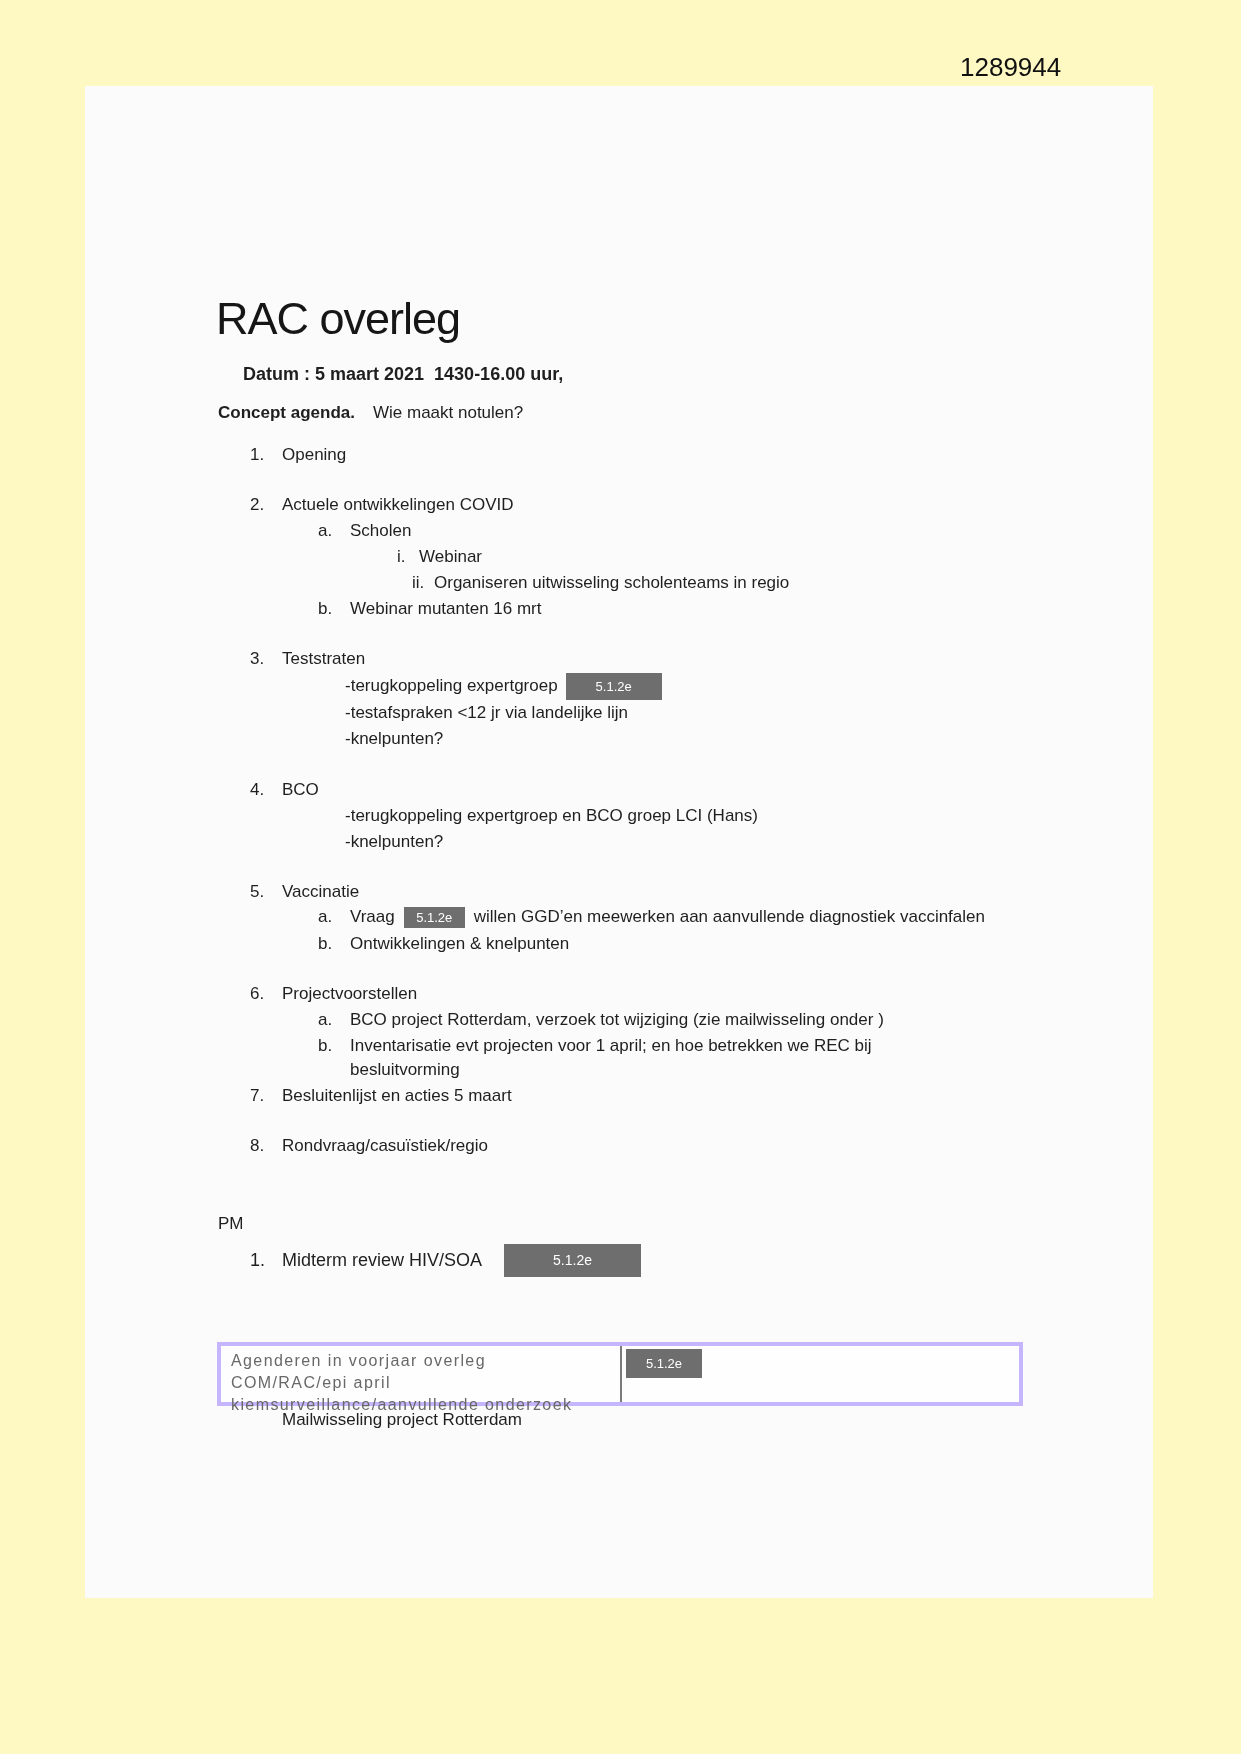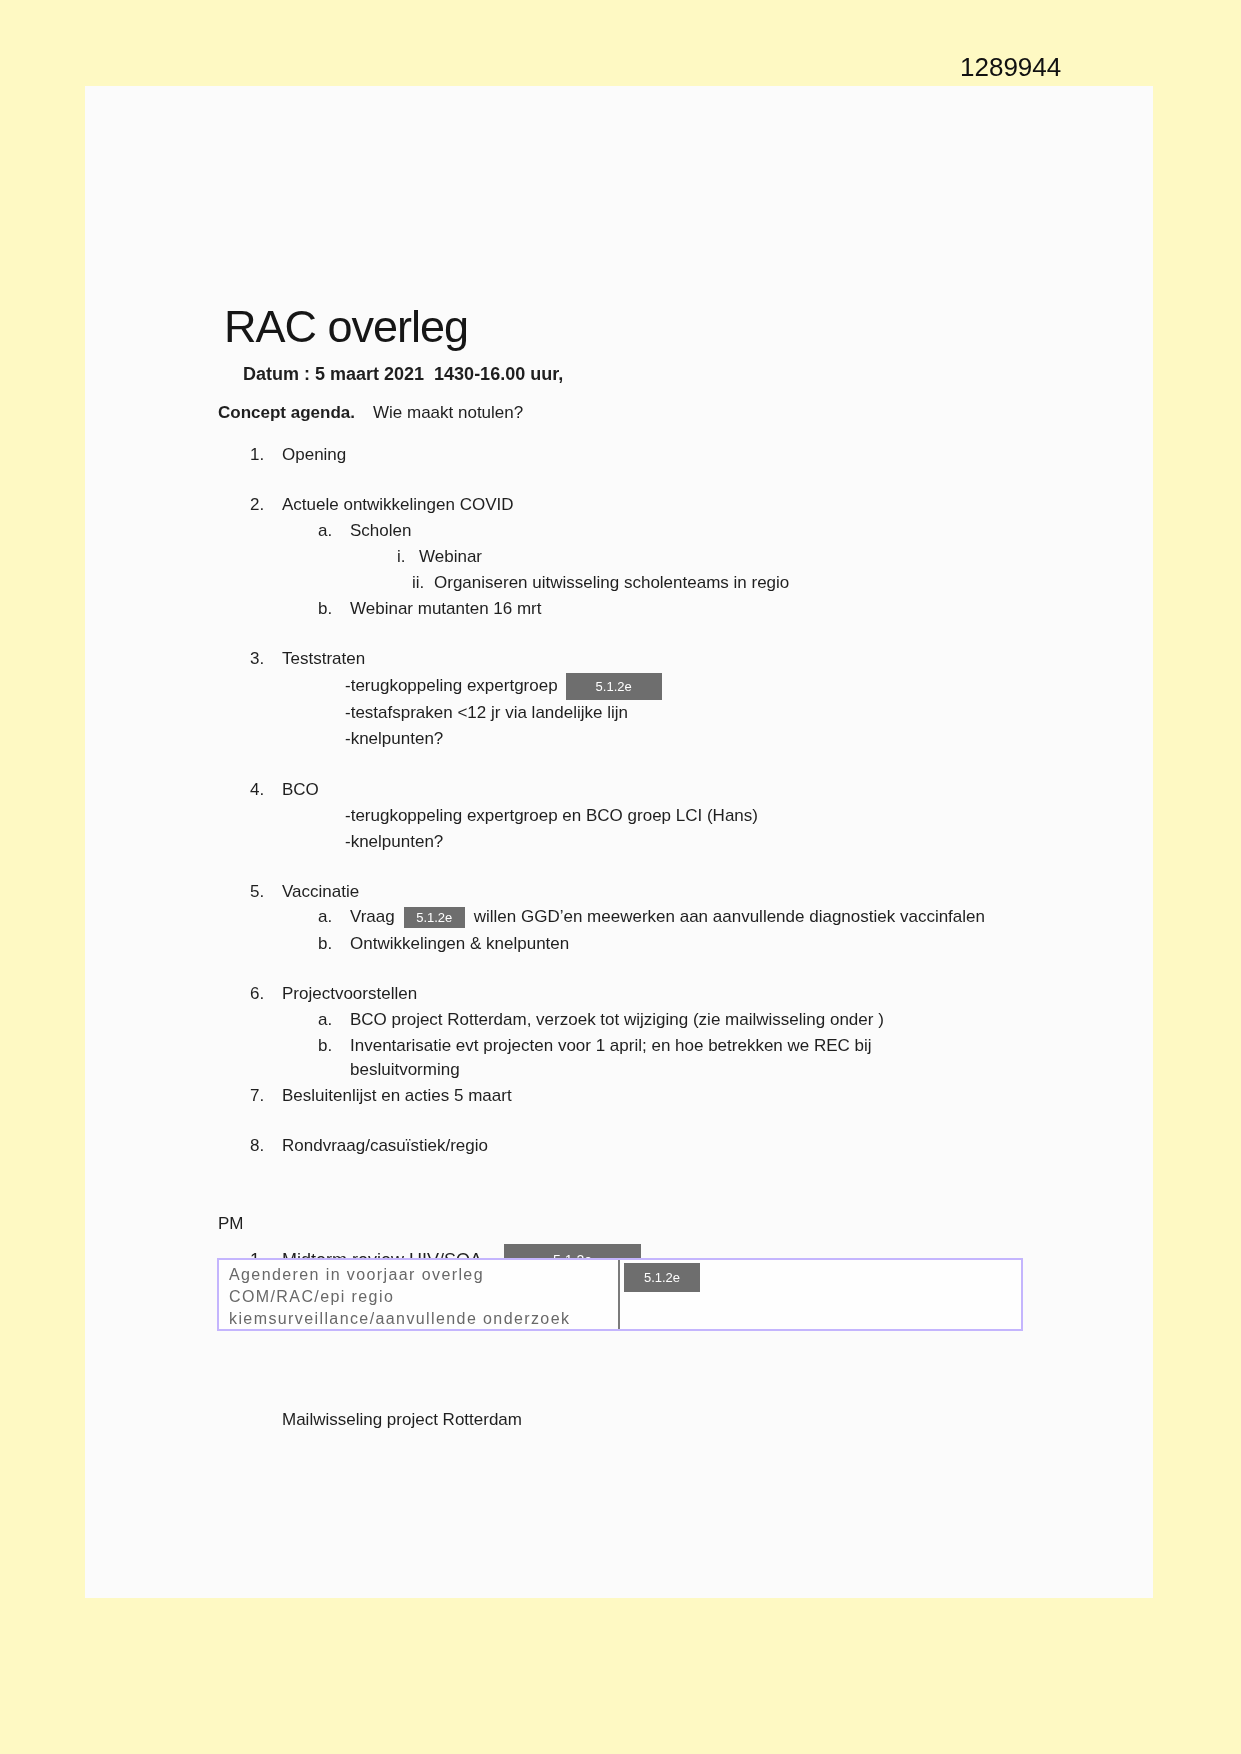--- a/index.html
+++ b/index.html
@@ -2,21 +2,21 @@
 <html><head>
 <meta charset="utf-8">
 <style>
   html,body{margin:0;padding:0;background:#ffffff;}
   .page{
     position:relative;width:1241px;height:1754px;background:#fef9c3;overflow:hidden;
     font-family:"Liberation Sans","DejaVu Sans",sans-serif;color:#1f1f1f;
   }
   .tint{position:absolute;left:85px;top:86px;width:1068px;height:1512px;background:#fbfbfb;}
   .doc-number{position:absolute;left:960px;top:52px;font-size:26px;color:#111;}
-  .title{position:absolute;left:216px;top:293px;font-size:45px;font-weight:400;letter-spacing:-1px;color:#161616;margin:8px;}
+  .title{position:absolute;left:216px;top:293px;font-size:45px;font-weight:400;letter-spacing:-1px;color:#161616;margin:0;}
   .date-line{position:absolute;left:218px;top:364px;font-size:18px;font-weight:700;white-space:pre;margin-left:25px;}
   .agenda-heading-line{position:absolute;left:218px;top:403px;font-size:17px;display:flex;gap:18px;white-space:pre;}
   .agenda-heading-line .bold{font-weight:700;}
   .agenda-heading-line .ital{}
   .ln{position:absolute;font-size:17px;display:flex;align-items:center;white-space:pre;height:22px;color:#1f1f1f;}
   .mk{display:inline-block;}
   .mk-n{width:32px;}   
   .mk-a{width:32px;}   
   .mk-r{width:22px;}   
   .redaction{
@@ -24,22 +24,22 @@
     align-items:center;justify-content:center;flex:0 0 auto;
   }
   .rbox1{width:96px;height:27px;margin-left:8px;}
   .rbox2{width:61px;height:21px;margin:0 9px;}
   .rbox3{width:137px;height:33px;margin-left:22px;font-size:14px;}
   .rbox4{width:76px;height:29px;}
   .pm-label{position:absolute;left:218px;top:1214px;font-size:17px;}
   .pm-line{position:absolute;left:250px;top:1243px;height:34px;display:flex;align-items:center;font-size:18px;white-space:pre;}
   .pm-line .mk{width:32px;}
   .note-table{
-    position:absolute;left:217px;top:1258px;width:806px;height:73px;
-    border:2px solid #c4b5fd;box-sizing:border-box;display:flex;background:#fefefe;
+    position:absolute;left:217px;top:1342px;width:806px;height:64px;
+    border:4px solid #c4b5fd;box-sizing:border-box;display:flex;background:#fefefe;
   }
   .cell-left{
     width:401px;box-sizing:border-box;border-right:2px solid #7b7b7b;
     padding:4px 8px 0 10px;font-size:16px;line-height:22px;color:#686868;letter-spacing:1.4px;
   }
   .cell-right{flex:1;padding:3px 0 0 4px;}
   .mail-note{position:absolute;left:282px;top:1410px;font-size:17px;}
 </style>
 </head>
 <body>
@@ -169,21 +169,21 @@
 
   <div class="pm-line">
     <span class="mk">1.</span>
     <span>Midterm review HIV/SOA</span>
     <span class="redaction rbox3">5.1.2e</span>
   </div>
 
   <div class="note-table">
     <div class="cell-left">
       <div>Agenderen in voorjaar overleg</div>
-      <div>COM/RAC/epi regio</div>
+      <div>COM/RAC/epi april</div>
       <div>kiemsurveillance/aanvullende onderzoek</div>
     </div>
     <div class="cell-right">
       <span class="redaction rbox4">5.1.2e</span>
     </div>
   </div>
 
   <div class="mail-note">Mailwisseling project Rotterdam</div>
 </div>
 

